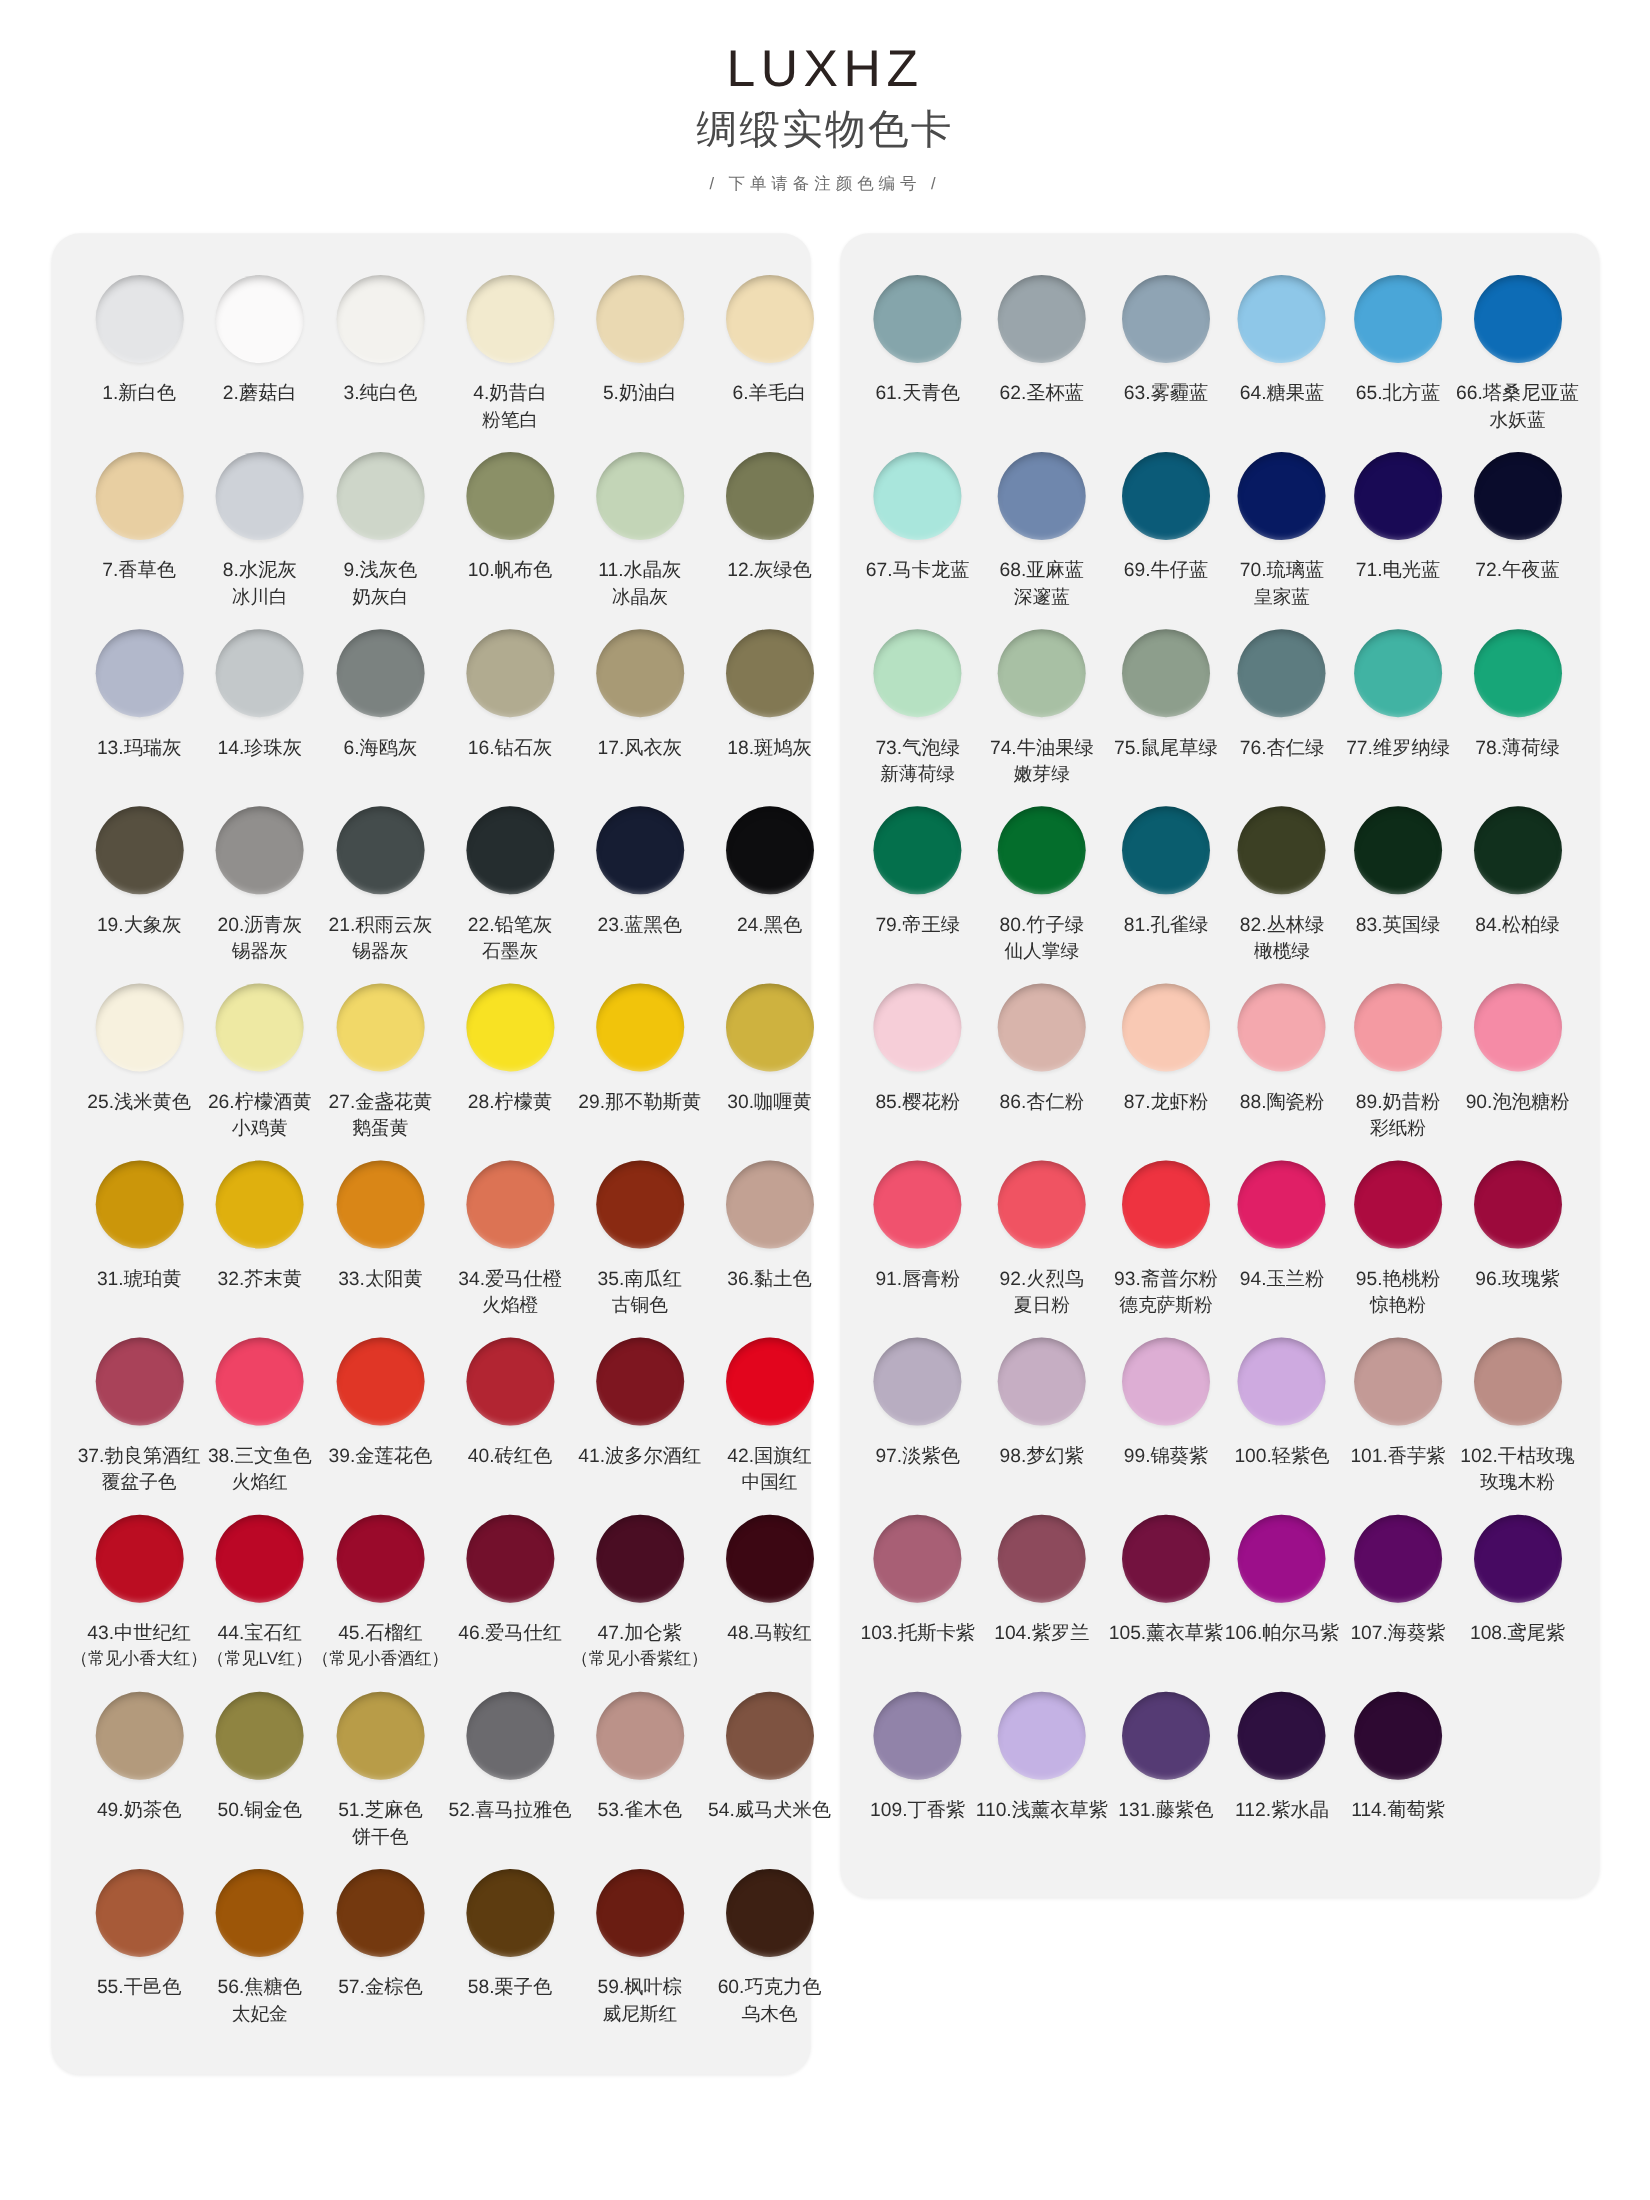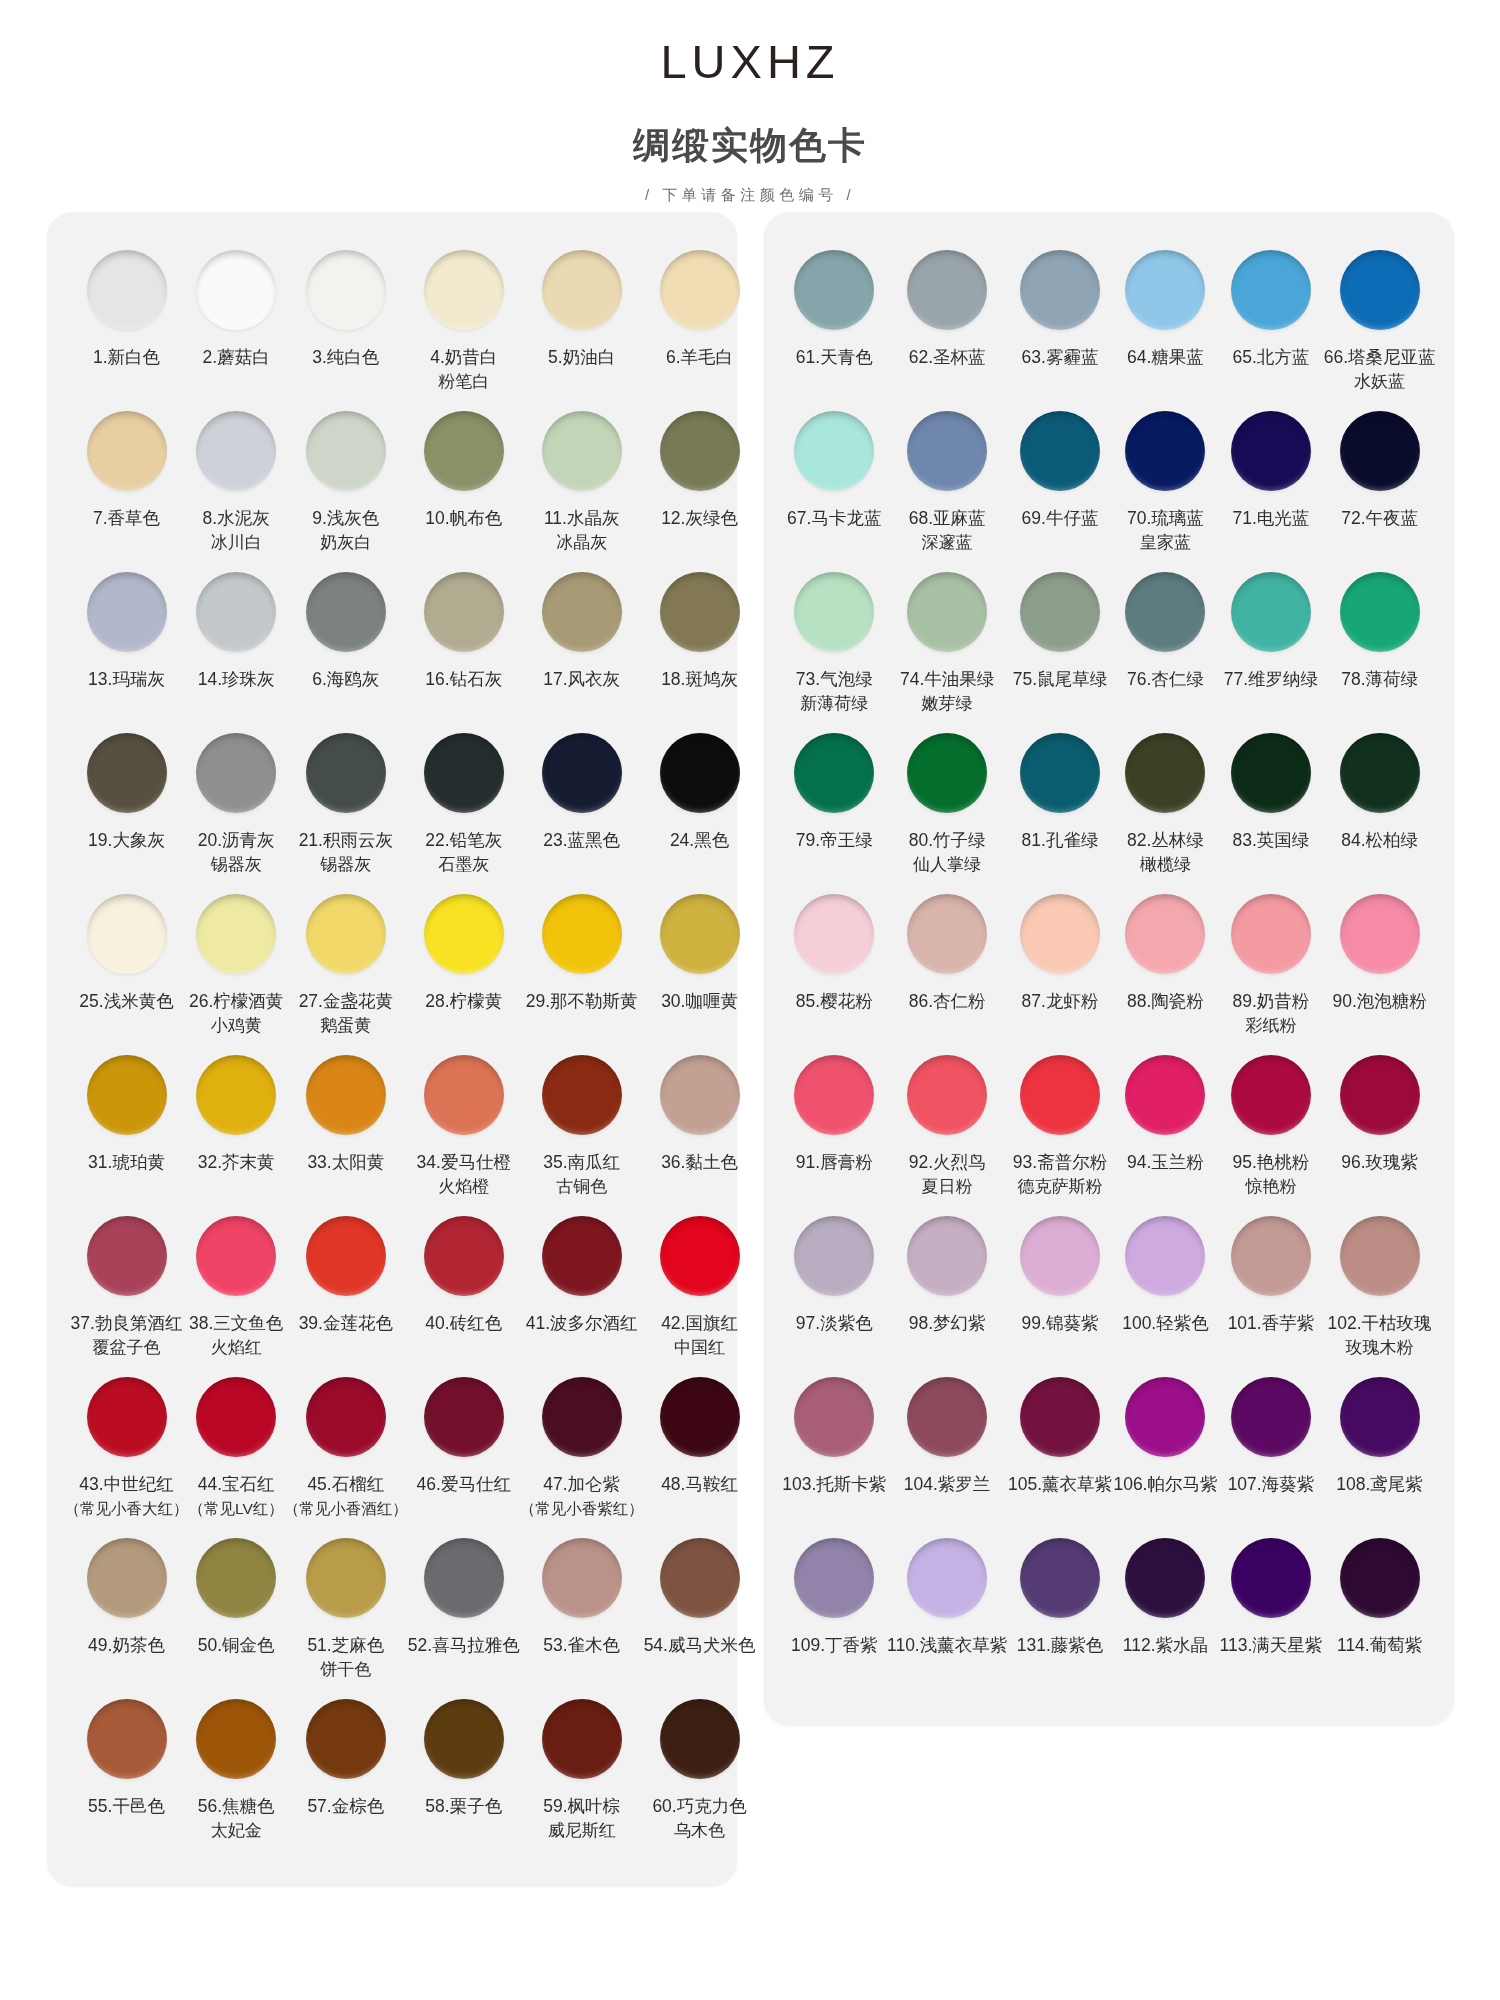--- a/index.html
+++ b/index.html
@@ -16,23 +16,23 @@
     font-size: 47px;
     letter-spacing: 5px;
     color: #2b2220;
     font-weight: 400;
     line-height: 1.2;
   }
   .subtitle {
     font-size: 37px;
     color: #4a4a4a;
     letter-spacing: 2px;
-    margin-top: 32px;
+    margin-top: 4px;
     line-height: 1.3;
-    font-weight: 700;
+    font-weight: 400;
   }
   .note {
     font-size: 15px;
     color: #6d6d6d;
     letter-spacing: 4.5px;
     margin-top: 16px;
   }
 
   
   .cards {
@@ -1046,28 +1046,20 @@
           <div class="cell">
             <div class="swatch-wrap">
               <div class="swatch" style="background: rgb(46, 16, 64);"></div>
             </div>
             <div class="labels">
               <div class="label">112.紫水晶</div>
             </div>
           </div>
           <div class="cell">
             <div class="swatch-wrap">
-              <div class="swatch" style="background: rgb(60, 2, 99);"></div>
-            </div>
-            <div class="labels">
-              <div class="label">113.满天星紫</div>
-            </div>
-          </div>
-          <div class="cell">
-            <div class="swatch-wrap">
               <div class="swatch" style="background: rgb(46, 9, 50);"></div>
             </div>
             <div class="labels">
               <div class="label">114.葡萄紫</div>
             </div>
           </div>
         </div>
     </div>
   </div>
 

